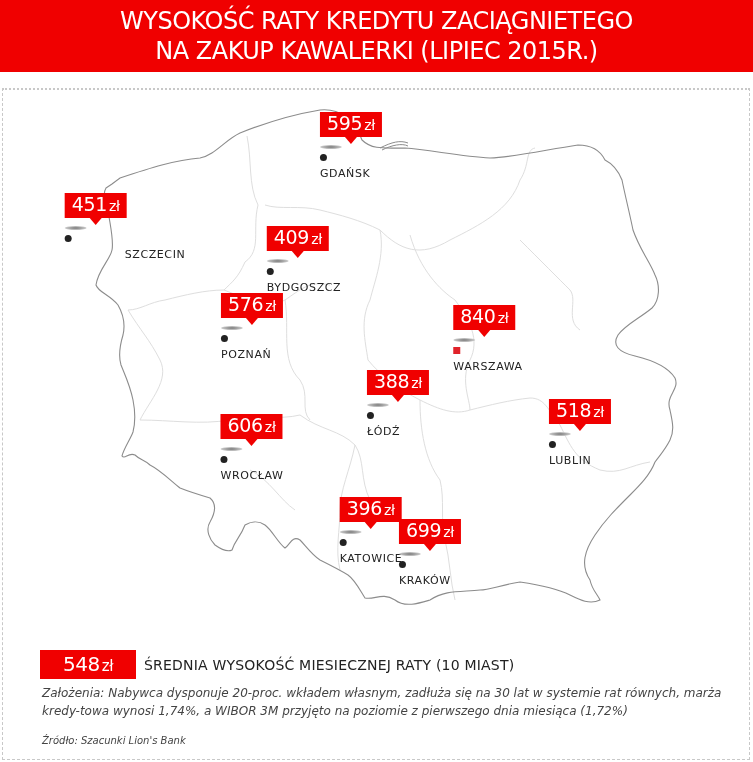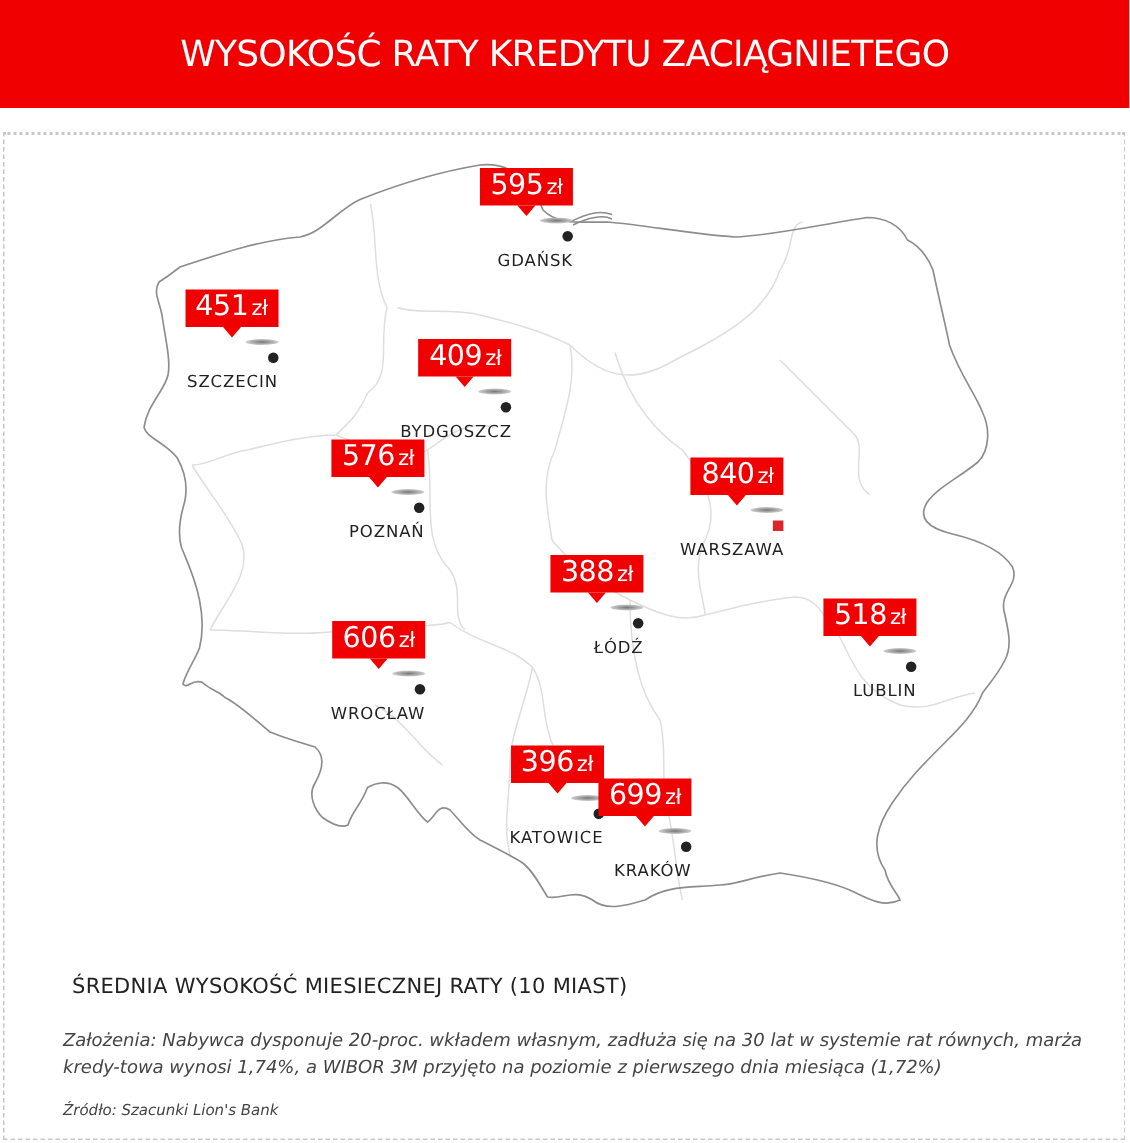--- a/index.html
+++ b/index.html
@@ -1,40 +1,41 @@
 <!DOCTYPE html>
 <html><head>
 <meta charset="utf-8">
 <style>
   * { box-sizing: border-box; margin: 0; padding: 0; }
   body { width: 753px; height: 762px; background: #ffffff; font-family: "Liberation Sans", sans-serif; position: relative; overflow: hidden; }
   .header { position: absolute; left: 0; top: 0; width: 753px; height: 72px; background: #f00000; color: #fff; text-align: center; display: flex; flex-direction: column; justify-content: center; }
   .header .line { font-family: "DejaVu Sans", sans-serif; font-size: 24px; line-height: 30px; letter-spacing: -0.5px; font-weight: normal; }
   .frame { position: absolute; left: 2px; top: 88px; width: 748px; height: 672px; border: 1px dashed #c8c8c8; border-top: 2px dotted #c8c8c8; }
   .map { position: absolute; left: 0; top: 0; }
-  .marker { position: absolute; transform: translateX(-50%); display: flex; flex-direction: column; align-items: flex-end; }
+  .marker { position: absolute; transform: translateX(-50%); display: flex; flex-direction: column; align-items: flex-start; }
   .price { background: #f00000; color: #fff; font-family: "DejaVu Sans", sans-serif; font-size: 19px; line-height: 23px; padding: 0 7px; white-space: nowrap; position: relative; letter-spacing: -0.3px; }
   .price .cur { font-size: 14px; margin-left: 2px; }
   .price::after { content: ""; position: absolute; left: 50%; bottom: -7px; transform: translateX(-50%); border-left: 6px solid transparent; border-right: 6px solid transparent; border-top: 7px solid #f00000; }
   .shadow { width: 22px; height: 4px; margin-top: 8px; border-radius: 50%; background: radial-gradient(ellipse at center, #777 0%, #bbb 55%, rgba(255,255,255,0) 100%); }
   .dot { width: 7px; height: 7px; border-radius: 50%; background: #222; margin-top: 5px; }
   .dot.capital { border-radius: 0; background: #e0222a; width: 7px; height: 7px; }
   .city { font-family: "DejaVu Sans", sans-serif; font-size: 11px; color: #222; margin-top: 6px; letter-spacing: 0.6px; white-space: nowrap; }
   .avg { position: absolute; left: 40px; top: 650px; display: flex; align-items: center; }
   .avg-box { background: #f00000; color: #fff; width: 96px; height: 29px; font-family: "DejaVu Sans", sans-serif; font-size: 20px; line-height: 29px; text-align: center; letter-spacing: -0.5px; }
   .avg-box .cur { font-size: 15px; margin-left: 2px; }
   .avg-label { margin-left: 8px; font-family: "DejaVu Sans", sans-serif; font-size: 14px; color: #222; letter-spacing: 0.2px; }
   .note { position: absolute; left: 42px; top: 684px; width: 690px; font-family: "DejaVu Sans", sans-serif; font-style: italic; font-size: 12px; line-height: 18px; color: #444; }
   .source { position: absolute; left: 42px; top: 735px; font-family: "DejaVu Sans", sans-serif; font-style: italic; font-size: 10px; color: #444; }
 </style>
 </head>
 <body>
 
 <div class="header">
   <div class="line">WYSOKOŚĆ RATY KREDYTU ZACIĄGNIETEGO</div>
+  <div class="line">NA ZAKUP KAWALERKI (LIPIEC 2015R.)</div>
 </div>
 
 <div class="frame"></div>
 
 <svg class="map" width="753" height="762" viewBox="0 0 753 762">
 
   <g fill="none" stroke="#dedede" stroke-width="1">
     <path d="M247,136 C252,160 248,185 258,205 C252,230 262,250 245,262 C238,278 232,282 224,290"></path>
     <path d="M224,290 C205,290 185,295 165,300 C150,302 140,310 128,310"></path>
     <path d="M265,205 C280,210 300,205 320,210 C340,215 360,220 380,230"></path>
@@ -130,17 +131,18 @@
   </div>
   <div class="marker" style="left:430px; top:519px;">
     <div class="price"><span>699</span><span class="cur">zł</span></div>
     <div class="shadow"></div>
     <div class="dot"></div>
     <div class="city">KRAKÓW</div>
   </div>
 </div>
 
 <div class="avg">
+  <div class="avg-box"><span>548</span><span class="cur">zł</span></div>
   <div class="avg-label">ŚREDNIA WYSOKOŚĆ MIESIECZNEJ RATY (10 MIAST)</div>
 </div>
 
 <div class="note">Założenia: Nabywca dysponuje 20-proc. wkładem własnym, zadłuża się na 30 lat w systemie rat równych, marża kredy-towa wynosi 1,74%, a WIBOR 3M przyjęto na poziomie z pierwszego dnia miesiąca (1,72%)</div>
 <div class="source">Źródło: Szacunki Lion's Bank</div>
 
 </body></html>

